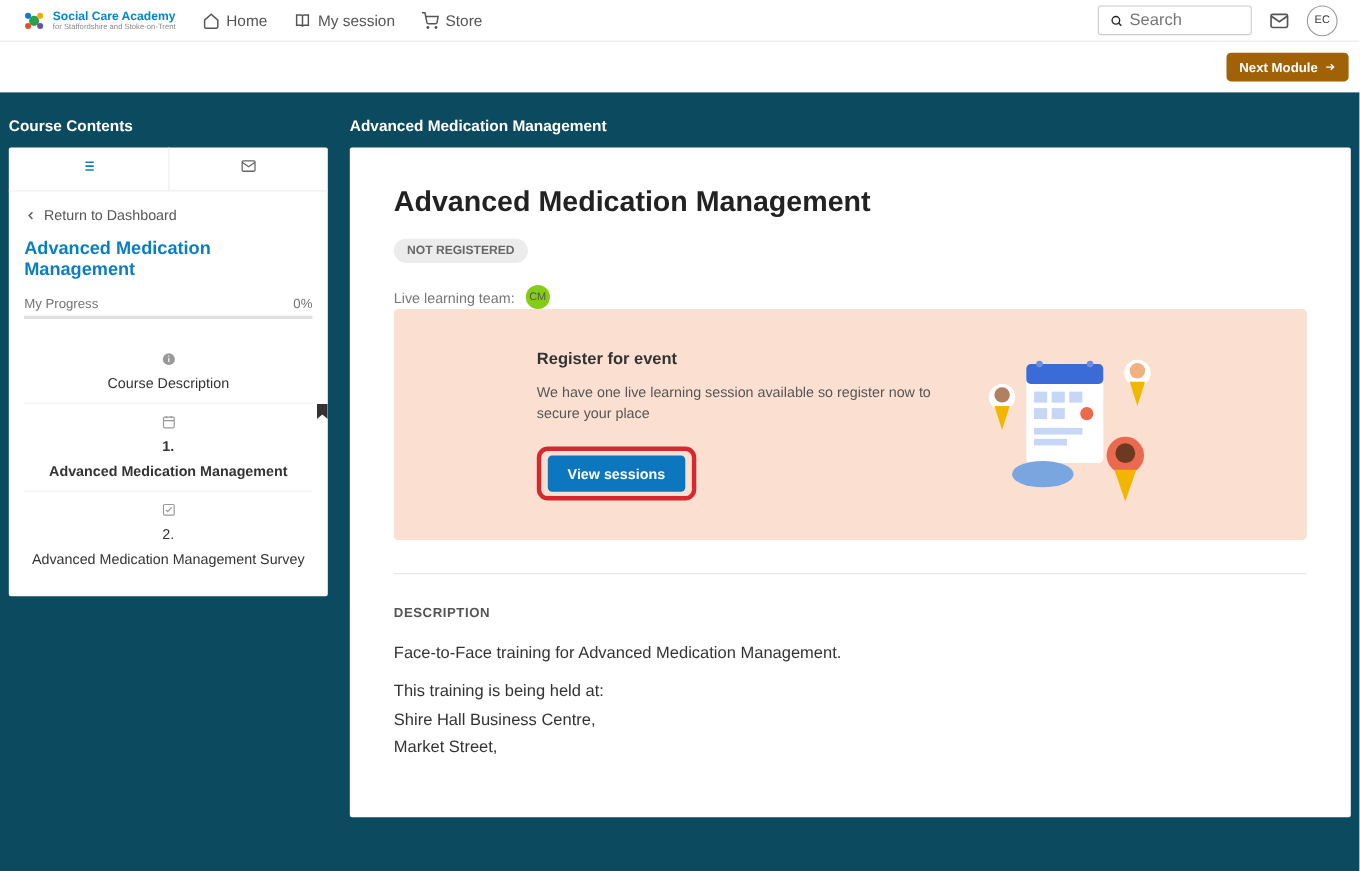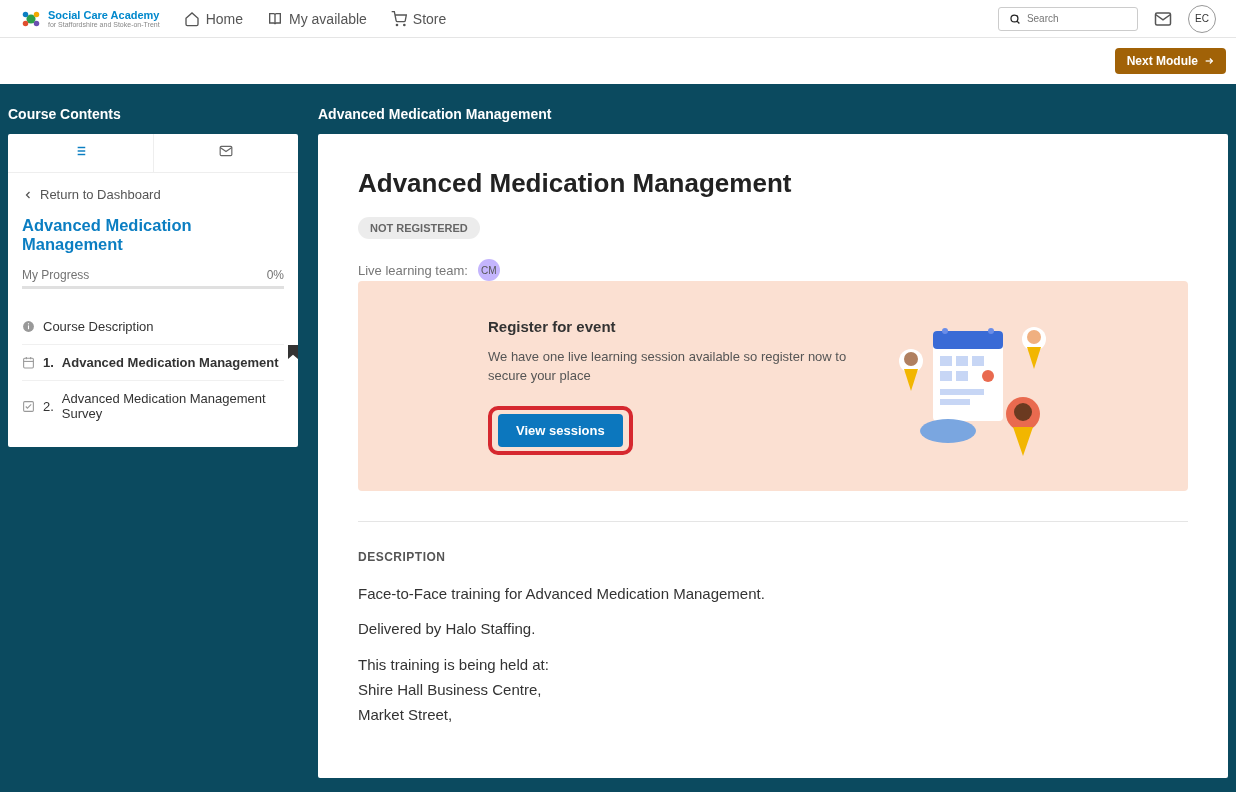--- a/index.html
+++ b/index.html
@@ -10,21 +10,21 @@
 .logo { display: flex; align-items: center; gap: 6px; }
 .logo-icon { width: 22px; height: 22px; }
 .logo-text { display: flex; flex-direction: column; line-height: 1; }
 .logo-text-main { color: #0088cc; font-size: 11px; font-weight: 700; }
 .logo-text-sub { color: #888; font-size: 7px; }
 .nav-item { display: flex; align-items: center; gap: 6px; color: #555; font-size: 14px; cursor: pointer; }
 .nav-item svg { width: 16px; height: 16px; }
 .header-right { margin-left: auto; display: flex; align-items: center; gap: 16px; }
 .search-box { display: flex; align-items: center; border: 1px solid #ccc; border-radius: 3px; padding: 4px 10px; width: 140px; background: #fff; }
 .search-box svg { width: 14px; height: 14px; color: #222; margin-right: 6px; }
-.search-box input { border: none; outline: none; font-size: 10px; width: 100%; }
+.search-box input { border: none; outline: none; font-size: 15px; width: 100%; }
 .avatar-circle { width: 28px; height: 28px; border: 1px solid #999; border-radius: 50%; display: flex; align-items: center; justify-content: center; font-size: 10px; color: #333; }
 
 
 .subheader { background: #fff; padding: 10px; display: flex; justify-content: flex-end; }
 .next-module-btn { background: #a16207; color: #fff; border: none; padding: 6px 12px; border-radius: 4px; font-size: 12px; font-weight: 700; display: flex; align-items: center; gap: 6px; cursor: pointer; }
 .next-module-btn svg { width: 10px; height: 10px; }
 
 
 .main-container { background: #0b4a5f; padding: 22px 8px 100px 8px; display: flex; gap: 20px; min-height: 700px; }
 
@@ -36,34 +36,34 @@
 .sidebar-tab { flex: 1; text-align: center; padding: 10px 0; color: #0b7ec2; cursor: pointer; position: relative; }
 .sidebar-tab.active::after { content: ""; position: absolute; bottom: -1px; left: 30%; right: 30%; height: 2px; }
 .sidebar-tab + .sidebar-tab { border-left: 1px solid #eee; }
 .sidebar-tab svg { width: 14px; height: 14px; color: #666; }
 .sidebar-tab.active svg { color: #0b7ec2; }
 .return-link { display: flex; align-items: center; gap: 6px; color: #555; font-size: 13px; margin-bottom: 14px; cursor: pointer; }
 .return-link svg { width: 12px; height: 12px; }
 .course-name { color: #0b7ec2; font-weight: 800; font-size: 16.5px; margin-bottom: 14px; }
 .progress-row { display: flex; justify-content: space-between; font-size: 12px; color: #737373; margin-bottom: 4px; }
 .progress-bar-bg { height: 3px; background: #e0e0e0; margin-bottom: 20px; }
-.content-item { display: flex; align-items: center; gap: 8px; padding: 10px 0; font-size: 13px; color: #333; border-bottom: 1px solid #f0f0f0; cursor: pointer; position: relative; }
+.content-item { display: flex; align-items: center; gap: 8px; padding: 10px 0; font-size: 13px; color: #333; border-bottom: 1px solid #f0f0f0; cursor: pointer; position: relative; flex-direction: column; }
 .content-item:last-child { border-bottom: none; }
 .content-item.active { font-weight: 700; }
 .content-item svg { width: 13px; height: 13px; color: #999; flex-shrink: 0; }
 .bookmark-corner { position: absolute; top: 0; right: -14px; width: 10px; height: 14px; background: #333; clip-path: polygon(0 0, 100% 0, 100% 100%, 50% 70%, 0 100%); }
 
 
 .content-wrap { flex: 1; }
 .content-title-bar { color: #fff; font-weight: 700; font-size: 14px; margin-bottom: 12px; }
 .content-box { background: #fff; border-radius: 2px; padding: 34px 40px 50px 40px; }
 .page-title { font-size: 26px; font-weight: 800; color: #222; margin-bottom: 18px; }
 .status-badge { display: inline-block; background: #ececec; color: #666; font-size: 11px; font-weight: 600; padding: 5px 12px; border-radius: 12px; margin-bottom: 20px; }
 .team-row { display: flex; align-items: center; gap: 10px; font-size: 13px; color: #777; }
-.team-avatar { width: 22px; height: 22px; border-radius: 50%; background: #c4b5fd; display: flex; align-items: center; justify-content: center; font-size: 10px; color: #555; }
+.team-avatar { width: 22px; height: 22px; border-radius: 50%; background: #84cc16; display: flex; align-items: center; justify-content: center; font-size: 10px; color: #555; }
 
 .register-card { background: #fbe0d2; border-radius: 4px; padding: 30px 48px; display: flex; justify-content: center; align-items: center; margin-bottom: 30px; }
 .register-left { max-width: 400px; }
 .register-title { font-weight: 700; font-size: 15px; color: #333; margin-bottom: 12px; }
 .register-text { font-size: 13px; color: #555; line-height: 1.5; margin-bottom: 20px; }
 .view-sessions-btn { background: #0c77be; color: #fff; border: none; padding: 9px 18px; border-radius: 4px; font-size: 13px; font-weight: 700; cursor: pointer; }
 .highlight-ring { border: 4px solid #d6282f; border-radius: 10px; padding: 4px 6px; display: inline-block; }
 .register-art { width: 170px; height: 150px; position: relative; }
 
 .divider { border: none; border-top: 1px solid #e5e5e5; margin: 0 0 28px 0; }
@@ -92,21 +92,21 @@
   <div class="nav-item">
     <svg viewBox="0 0 24 24" fill="none" stroke="currentColor" stroke-width="2">
         <path d="M3 11l9-8 9 8v9a2 2 0 01-2 2H5a2 2 0 01-2-2z"></path>
       </svg>
     <span>Home</span>
   </div>
   <div class="nav-item">
     <svg viewBox="0 0 24 24" fill="none" stroke="currentColor" stroke-width="2">
         <path d="M4 4h6a2 2 0 012 2v14a2 2 0 00-2-2H4zM20 4h-6a2 2 0 00-2 2v14a2 2 0 012-2h6z"></path>
       </svg>
-    <span>My available</span>
+    <span>My session</span>
   </div>
   <div class="nav-item">
     <svg viewBox="0 0 24 24" fill="none" stroke="currentColor" stroke-width="2">
         <circle cx="9" cy="21" r="1"></circle>
         <circle cx="20" cy="21" r="1"></circle>
         <path d="M1 1h4l2.68 13.39a2 2 0 002 1.61h9.72a2 2 0 002-1.61L23 6H6"></path>
       </svg>
     <span>Store</span>
   </div>
   <div class="header-right">
@@ -248,21 +248,20 @@
             <ellipse cx="60" cy="120" rx="28" ry="12" fill="#7aa6e0"></ellipse>
           </svg>
         </div>
       </div>
 
       <hr class="divider">
 
       <div class="section-label">DESCRIPTION</div>
       <div class="session-body">
         <p>Face-to-Face training for Advanced Medication Management.</p>
-        <p>Delivered by Halo Staffing.</p>
         <p class="tight">This training is being held at:</p>
         <p class="tight">Shire Hall Business Centre,</p>
         <p class="tight">Market Street,</p>
 
       </div>
     </div>
   </div>
 
 </div>
 

